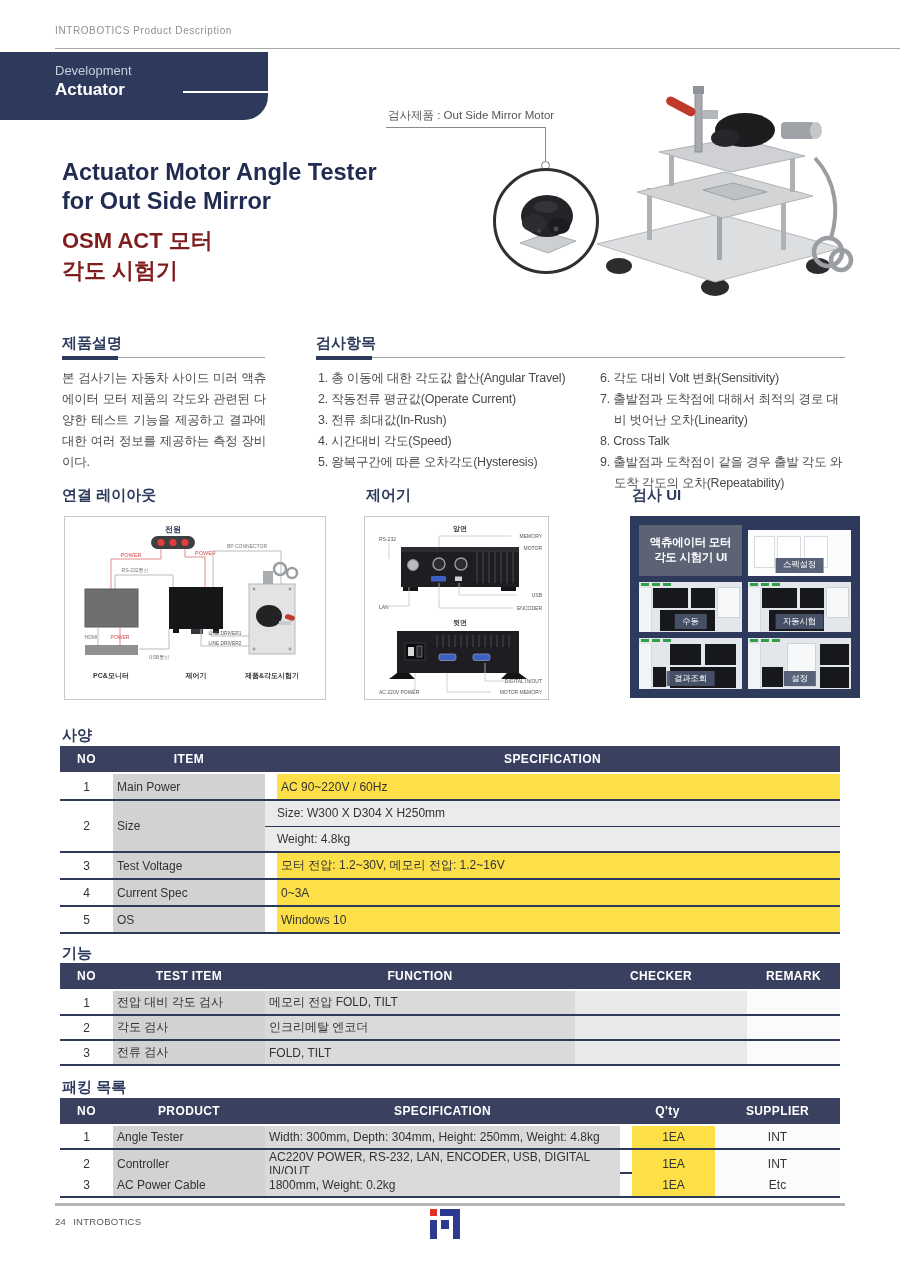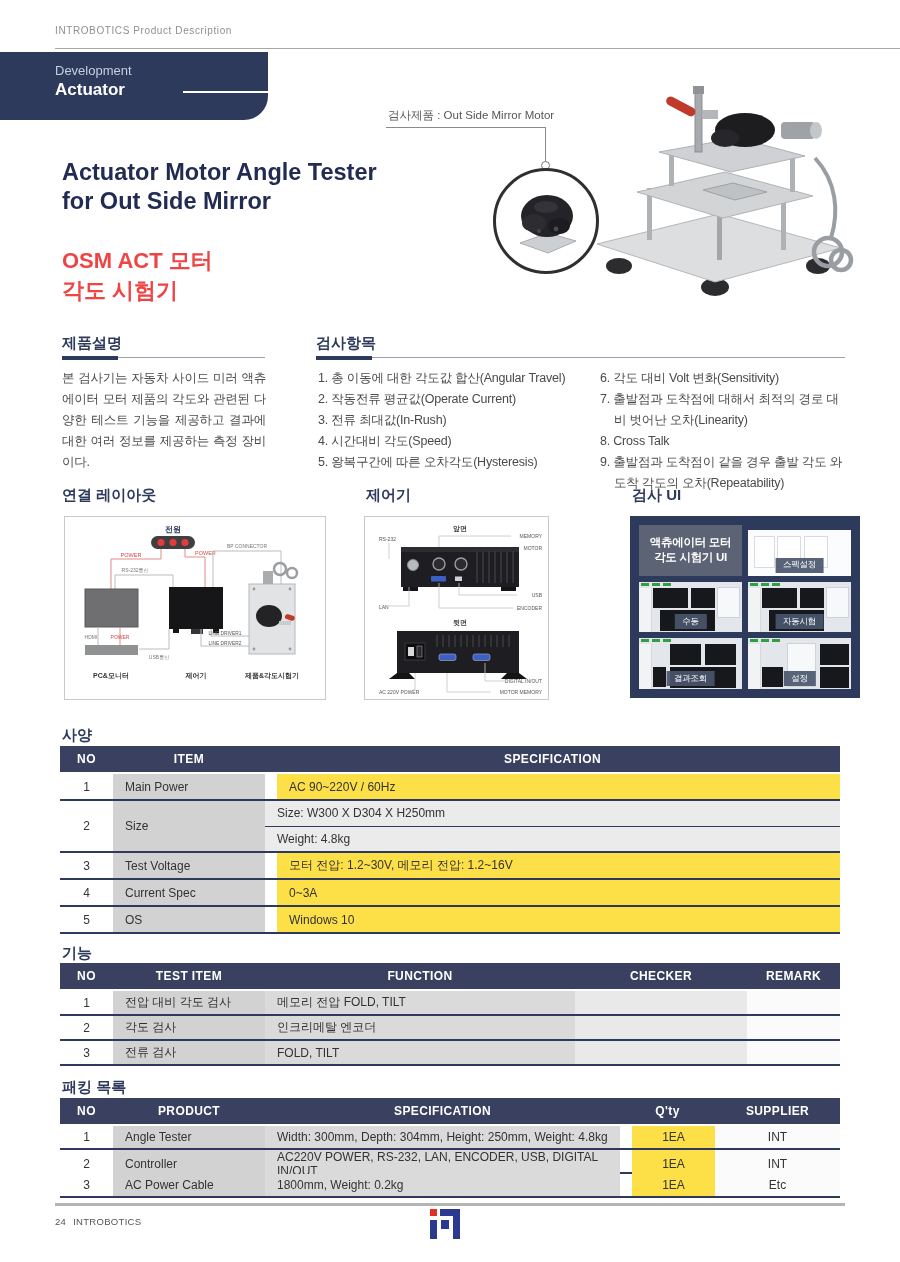--- a/index.html
+++ b/index.html
@@ -10,21 +10,21 @@
   
   .top-label{left:55px;top:25px;font-size:10px;color:#8f8f8f;letter-spacing:.6px;}
   .top-rule{left:55px;top:48px;width:845px;height:1px;background:#a8a8a8;}
   .banner{left:0;top:52px;width:268px;height:68px;background:#2d3a5c;border-radius:0 0 24px 0;}
   .banner-dev{position:absolute;left:55px;top:11px;font-size:13px;color:#c7cedd;}
   .banner-title{position:absolute;left:55px;top:28px;font-size:17px;font-weight:700;color:#fff;}
   .banner-line{position:absolute;right:0;top:39px;width:85px;height:2px;background:#fff;}
 
   
   .title-en{left:62px;top:158px;font-size:23.5px;font-weight:700;color:#222c52;line-height:29px;}
-  .title-kr{left:62px;top:226px;font-size:22px;font-weight:700;color:#ef4444;line-height:30px;margin-top:20px;}
+  .title-kr{left:62px;top:226px;font-size:22px;font-weight:700;color:#7f1d1d;line-height:30px;}
 
   
   .product-tag{left:388px;top:108px;font-size:11.5px;color:#555;}
   .tag-hline{left:386px;top:127px;width:160px;height:1px;background:#8a8a8a;}
   .tag-vline{left:545px;top:127px;width:1px;height:34px;background:#8a8a8a;}
   .tag-dot{left:541px;top:161px;width:7px;height:7px;border:1.5px solid #777;border-radius:50%;background:#fff;}
   .inset-circle{left:493px;top:168px;width:100px;height:100px;border:3.5px solid #2f2f2f;border-radius:50%;background:#fff;}
 
   
   .sec-title{font-size:15px;font-weight:700;color:#2d3a5c;}
@@ -59,21 +59,21 @@
   
   .dtable{left:60px;width:780px;font-size:12px;color:#333;border-bottom:2.5px solid #2d3a5c;}
   .dt-head{display:grid;background:#3a4160;color:#fff;font-weight:700;height:26px;align-items:center;
            text-align:center;font-size:12px;letter-spacing:.4px;}
   .dt-row{display:grid;border-top:2px solid #2d3a5c;}
   .dt-row.first{border-top:2px solid #ffffff;}
   .g-spec{grid-template-columns:53px 152px 1fr;}
   .g-func{grid-template-columns:53px 152px 310px 172px 1fr;}
   .g-pack{grid-template-columns:53px 152px 355px 95px 1fr;}
   .r25{height:25px;} .r50{height:50px;} .r23{height:23px;} .r22{height:22px;}
-  .cell{display:flex;align-items:center;padding-left:12px;box-sizing:border-box;}
+  .cell{display:flex;align-items:center;padding-left:4px;box-sizing:border-box;}
   .cc{display:flex;align-items:center;justify-content:center;padding-left:0;}
   .c-no{background:#fff;}
   .c-gray{background:#d2d2d2;}
   .c-lgray{background:#fde047;margin-left:12px;}
   .c-mgray{background:#dadada;}
   .c-chk{background:#e9e9e9;}
   .c-rem{background:#fbfbfb;}
   .sub-stack{display:flex;flex-direction:column;background:#ebebeb;}
   .sub{flex:1;display:flex;align-items:center;padding-left:12px;}
   .sub + .sub{border-top:1.5px solid #2d3a5c;}

